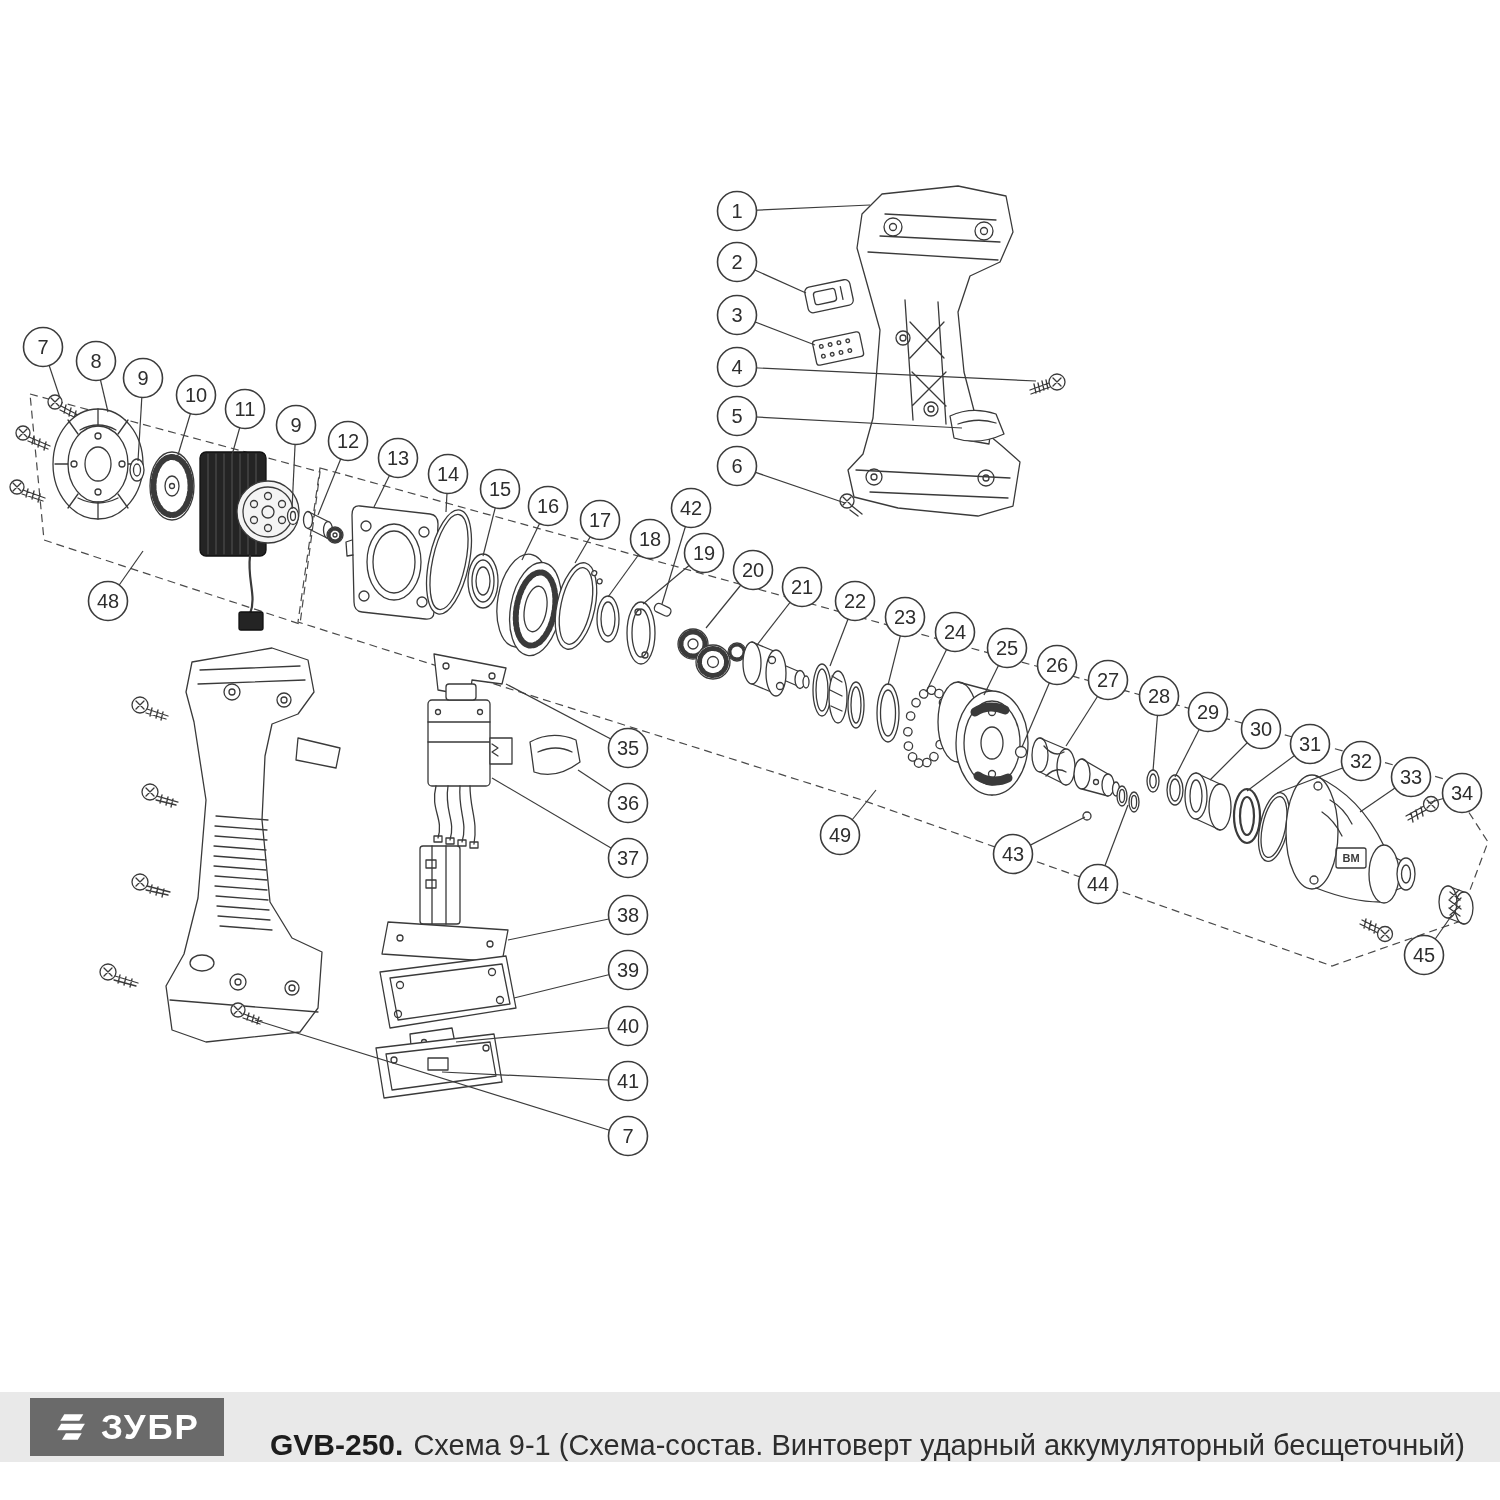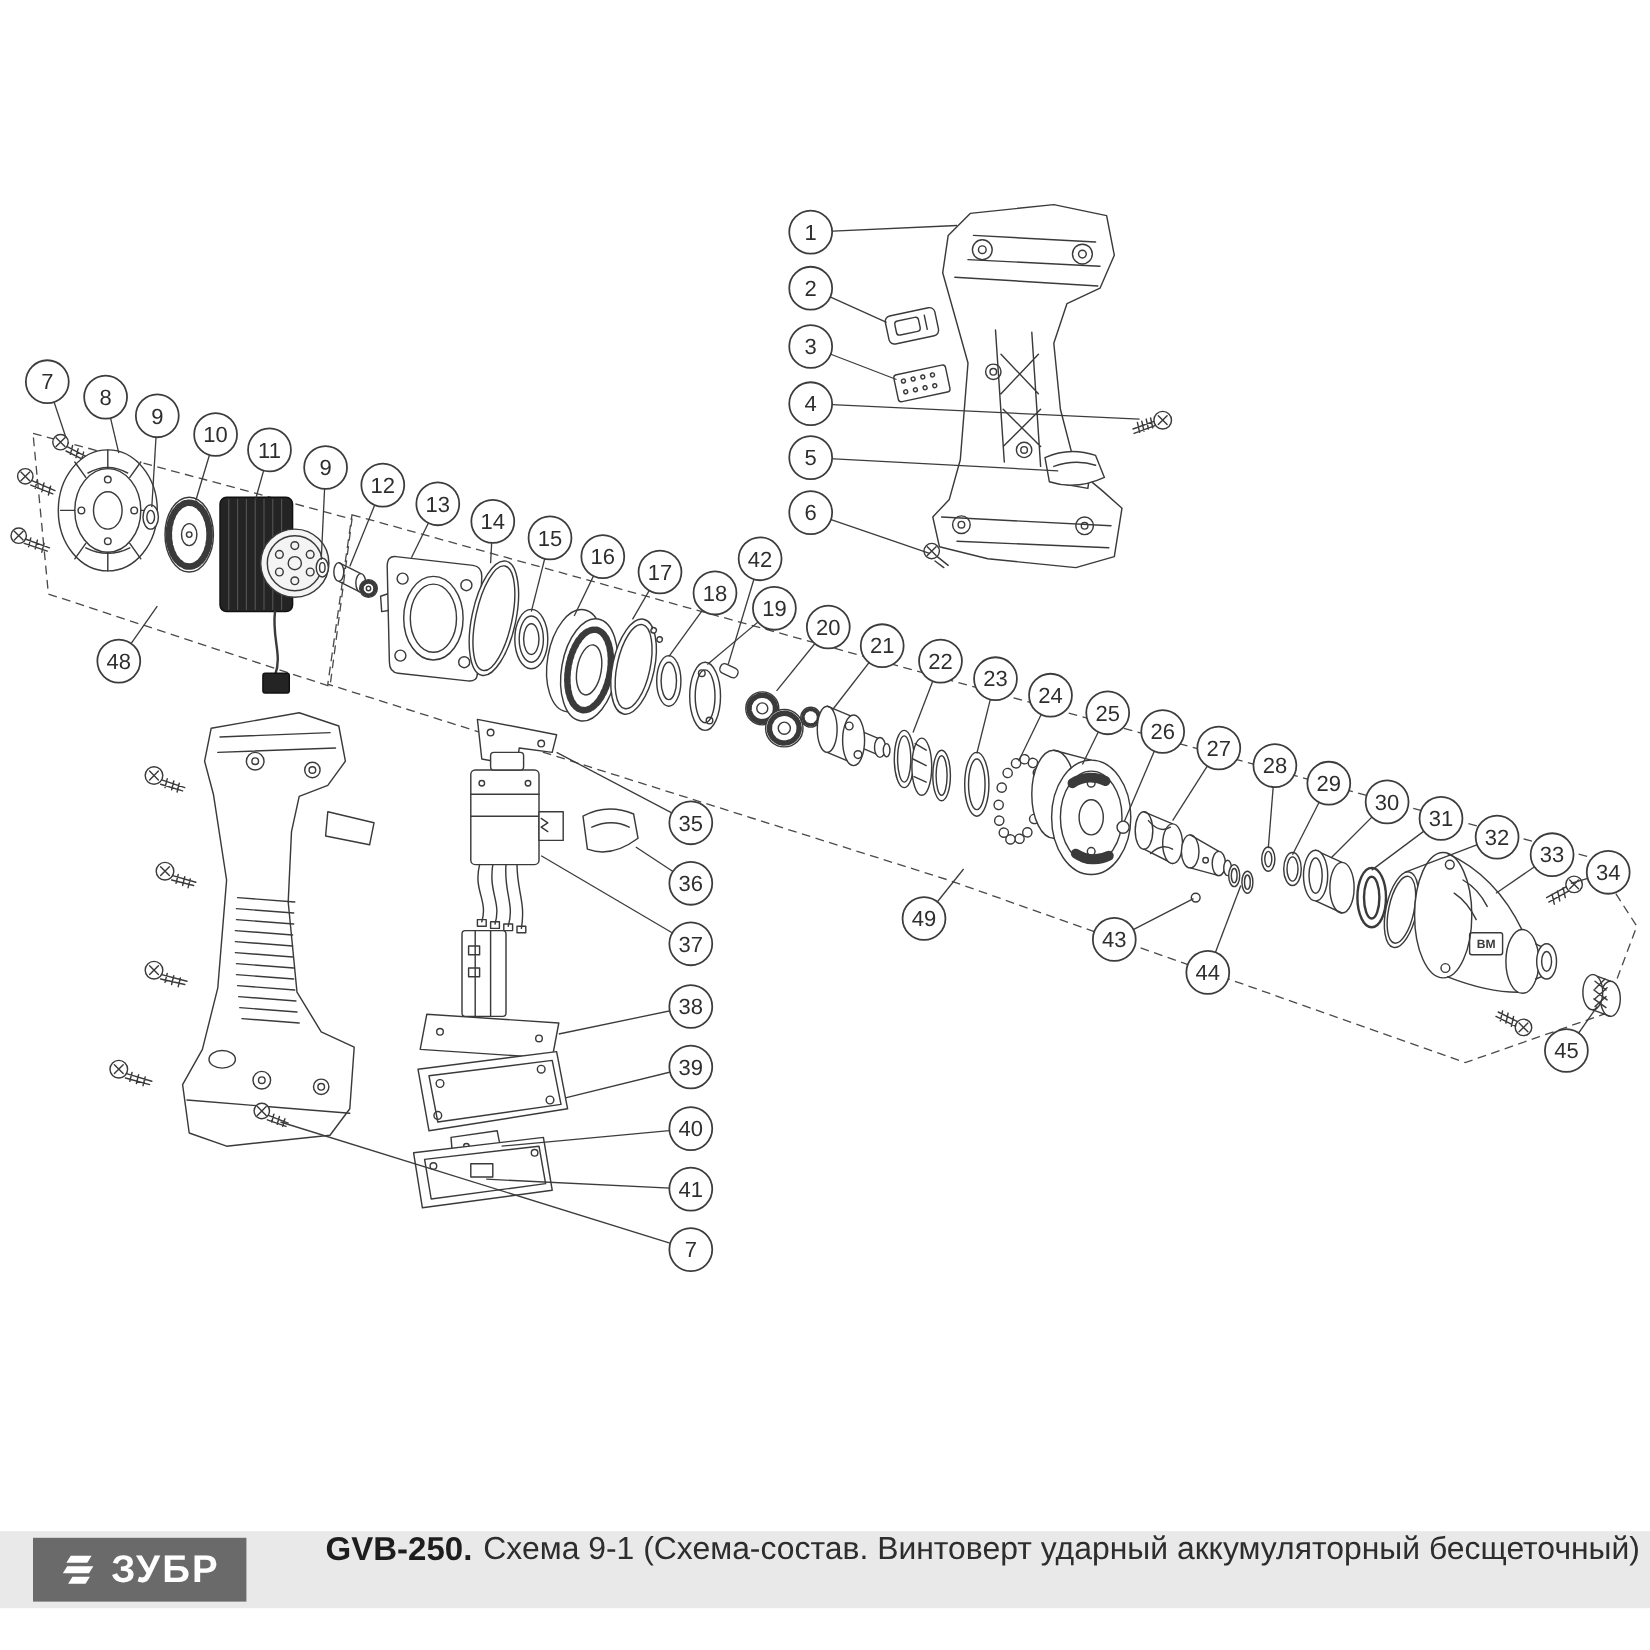--- a/index.html
+++ b/index.html
@@ -16,21 +16,21 @@
   .callout-line{stroke:#3c3c3c;stroke-width:1.2;}
   .callout-circle{fill:#ffffff;stroke:#3c3c3c;stroke-width:1.6;}
   .callout-text{font-family:"Liberation Sans",sans-serif;font-size:20px;fill:#2e2e2e;text-anchor:middle;}
   .mark-text{font-family:"Liberation Sans",sans-serif;font-size:11px;font-weight:bold;fill:#3a3a3a;text-anchor:middle;}
   
   .footer{position:absolute;left:0;top:1392px;width:1500px;height:70px;background:#e9e9e9;}
   .brand{position:absolute;left:30px;top:6px;width:194px;height:58px;background:#6a6a6a;
          display:flex;align-items:center;justify-content:center;gap:9px;}
   .brand-icon{width:38px;height:38px;}
   .brand-text{color:#ffffff;font-weight:bold;font-size:35px;letter-spacing:2px;}
-  .caption{position:absolute;left:296px;top:0;height:70px;display:flex;align-items:flex-start;
+  .caption{position:absolute;left:270px;top:0;height:70px;display:flex;align-items:flex-end;
            white-space:nowrap;color:#2d2d2d;font-size:29px;}
   .model{font-weight:bold;font-size:30px;margin-right:10px;color:#1d1d1d;}
 </style>
 </head>
 <body>
 
 <div class="page">
 
 <svg class="diagram" width="1500" height="1390" viewBox="0 0 1500 1390">
 

